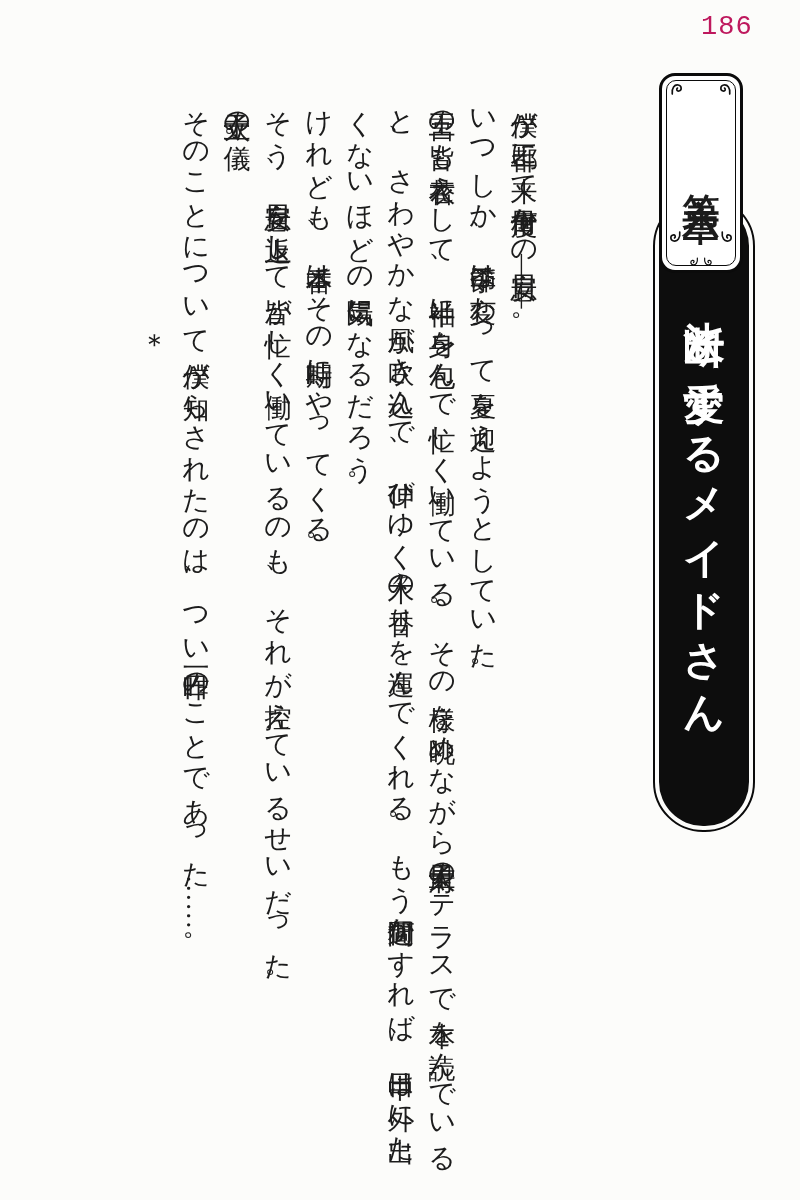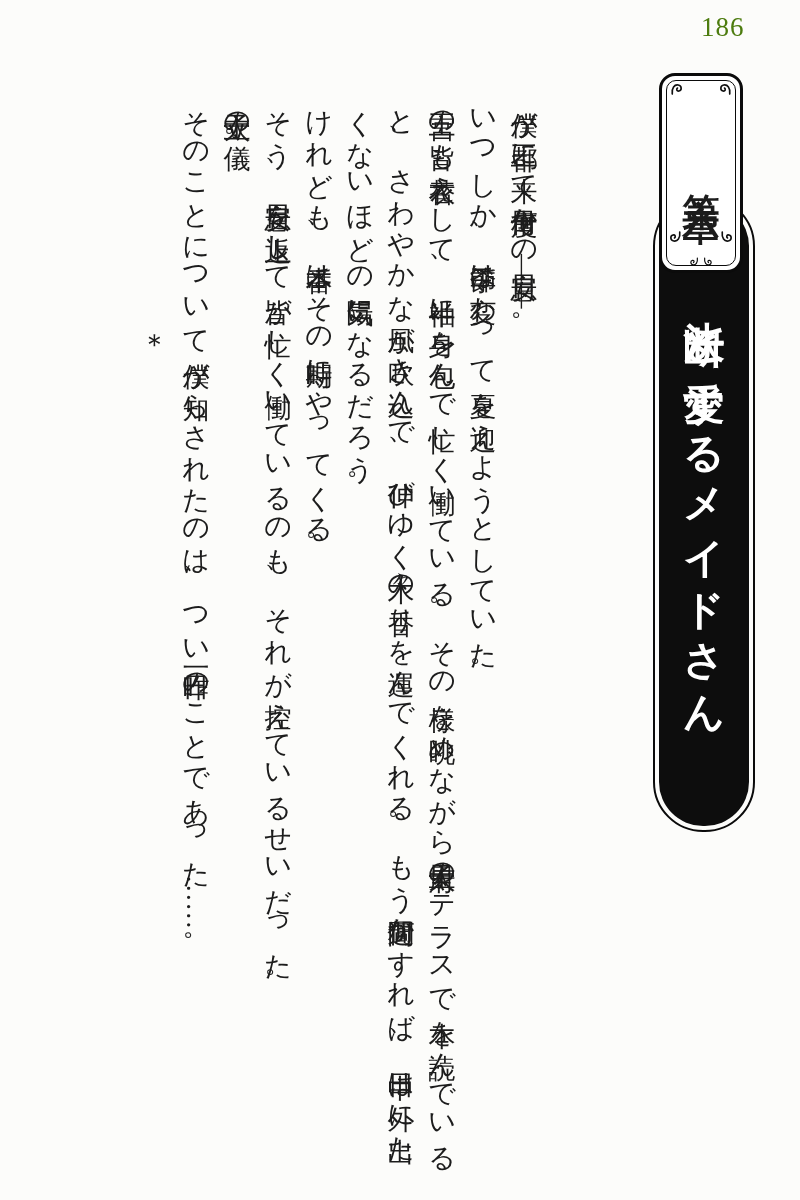--- a/index.html
+++ b/index.html
@@ -8,22 +8,22 @@
     position:relative;
     width:800px;height:1200px;
     background:#fcfcfa;
     overflow:hidden;
     font-family:"Liberation Serif","DejaVu Serif",serif;
     color:#1c1c1c;
   }
   
   .page-number{
     position:absolute;top:12px;left:701px;
-    font-family:Liberation Serif, serif;
-    font-size:27px;letter-spacing:1px;color:#4d7c0f;text-align:right;
+    font-family:Liberation Mono, monospace;
+    font-size:27px;letter-spacing:1px;color:#be185d;text-align:right;
   }
   
   .banner-pill{
     position:absolute;top:196px;right:45px;
     width:102px;height:636px;
     border:2px solid #0b0b0b;border-radius:50px;
     padding:4px;box-sizing:border-box;
     background:#fcfcfa;
   }
   .banner-fill{

